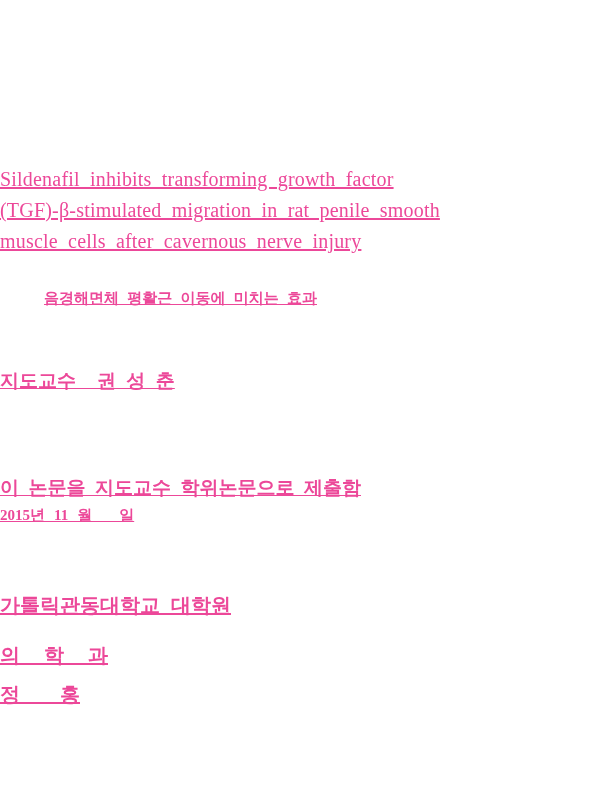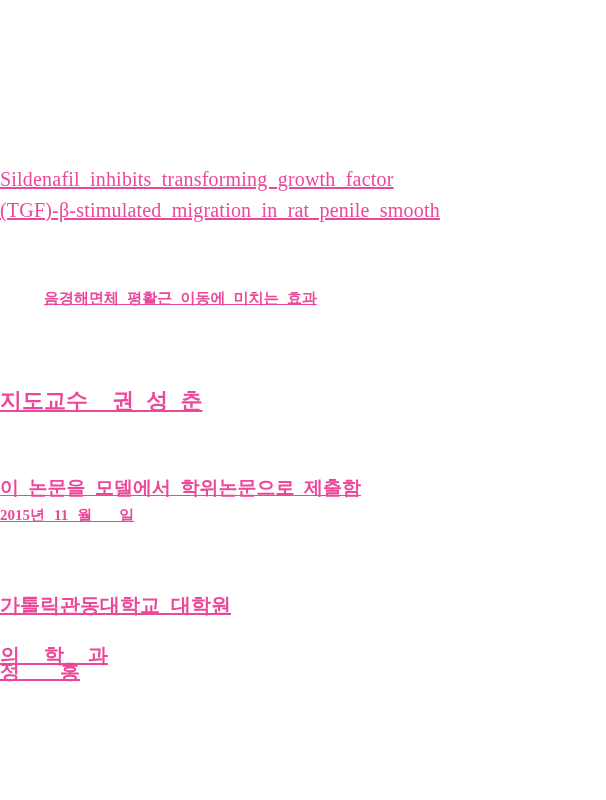--- a/index.html
+++ b/index.html
@@ -39,22 +39,22 @@
   .title-ko {
     font-size: 15px;
     line-height: 28px;
     font-weight: 700;
     word-spacing: 0.3em;
   }
   .title-ko-1 { top: 256px; }
   .title-ko-2 { top: 284px; margin-left: 44px; }
   
   .advisor {
-    top: 388px;
-    font-size: 22px;
+    top: 368px;
+    font-size: 19px;
     line-height: 26px;
     font-weight: 700;
     word-spacing: 0.3em;
     white-space: pre;
   }
   
   .submission {
     top: 474px;
     font-size: 19px;
     line-height: 28px;
@@ -82,44 +82,45 @@
   .department {
     top: 641px;
     font-size: 20px;
     line-height: 28px;
     font-weight: 700;
     word-spacing: 0.95em;
     white-space: pre;
   }
   
   .author {
-    top: 657px;
+    top: 680px;
     font-size: 20px;
     line-height: 28px;
     font-weight: 700;
     word-spacing: 1.75em;
     white-space: pre;
   }
 </style>
 </head>
 <body>
 
 <div class="page">
 
   <div class="line title-en title-en-1">Sildenafil inhibits transforming growth factor</div>
 
   <div class="line title-en title-en-2">(TGF)-β-stimulated migration in rat penile smooth</div>
 
+  <div class="line title-en title-en-3">muscle cells after cavernous nerve injury</div>
 
 
   <div class="line title-ko title-ko-2">음경해면체 평활근 이동에 미치는 효과</div>
 
   <div class="line advisor">지도교수  권 성 춘</div>
 
-  <div class="line submission">이 논문을 모델에서 학위논문으로 제출함</div>
+  <div class="line submission">이 논문을 지도교수 학위논문으로 제출함</div>
 
   <div class="line date">2015년 11 월   일</div>
 
   <div class="line university">가톨릭관동대학교 대학원</div>
 
   <div class="line department">의 학 과</div>
 
   <div class="line author">정 홍</div>
 
 </div>

